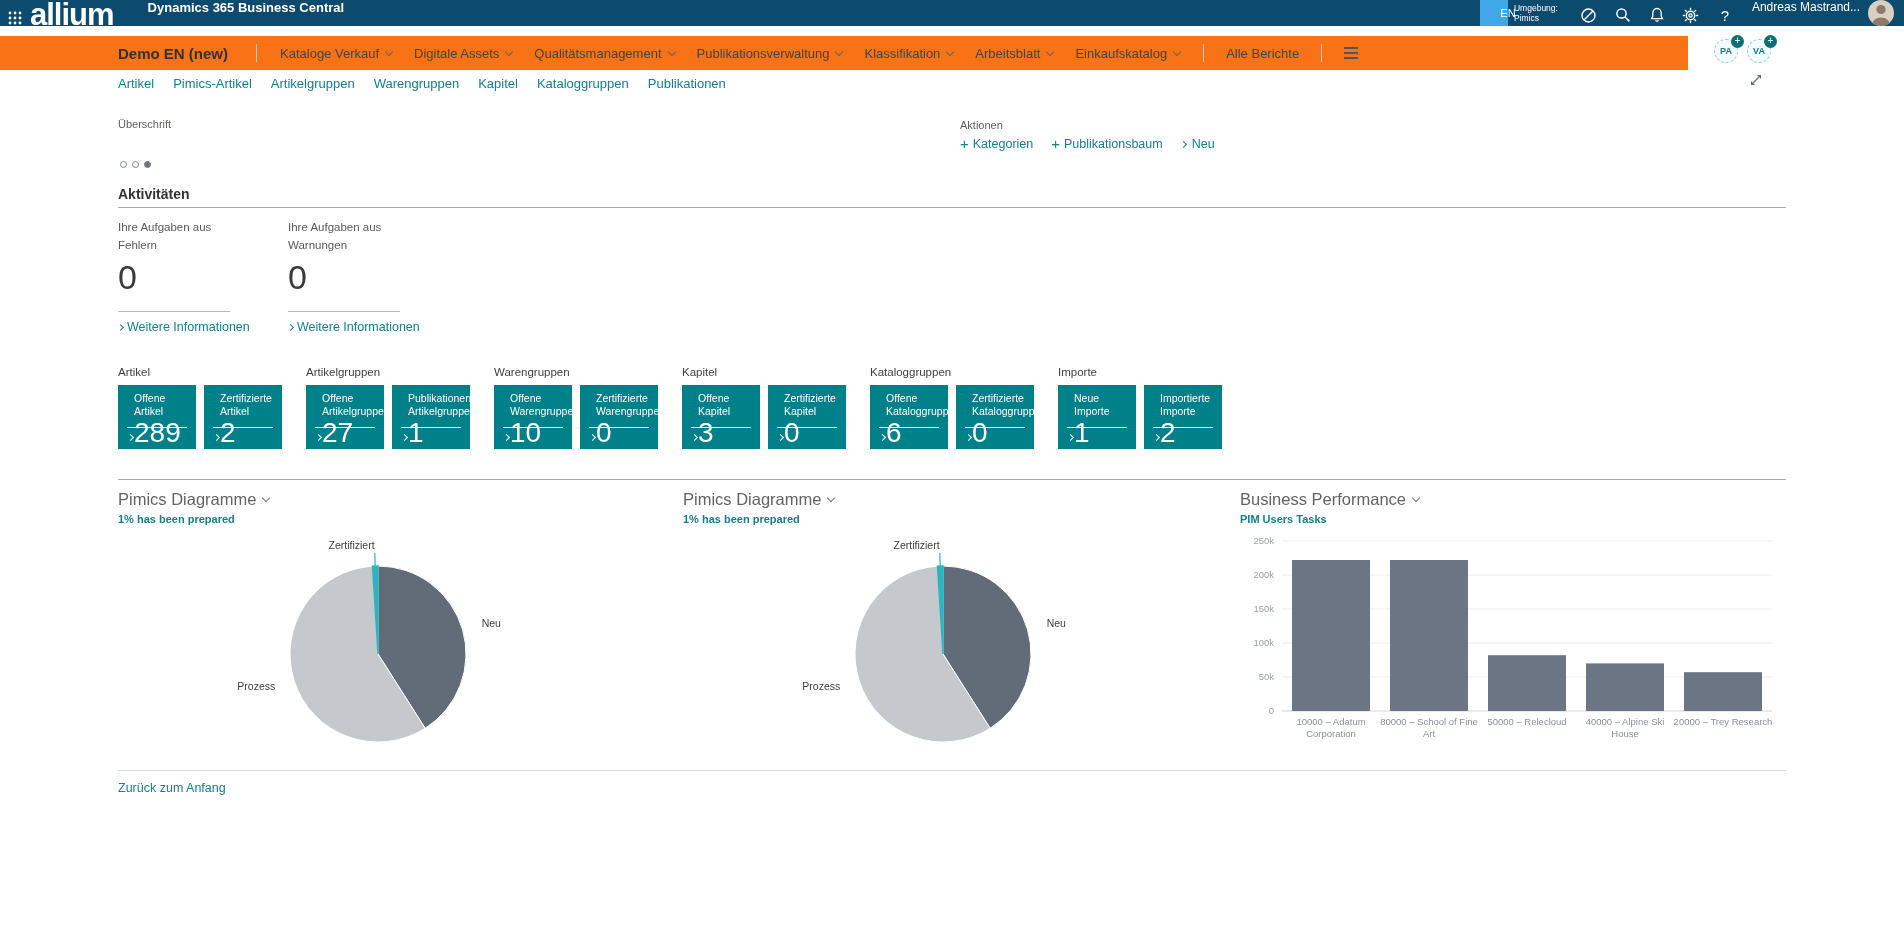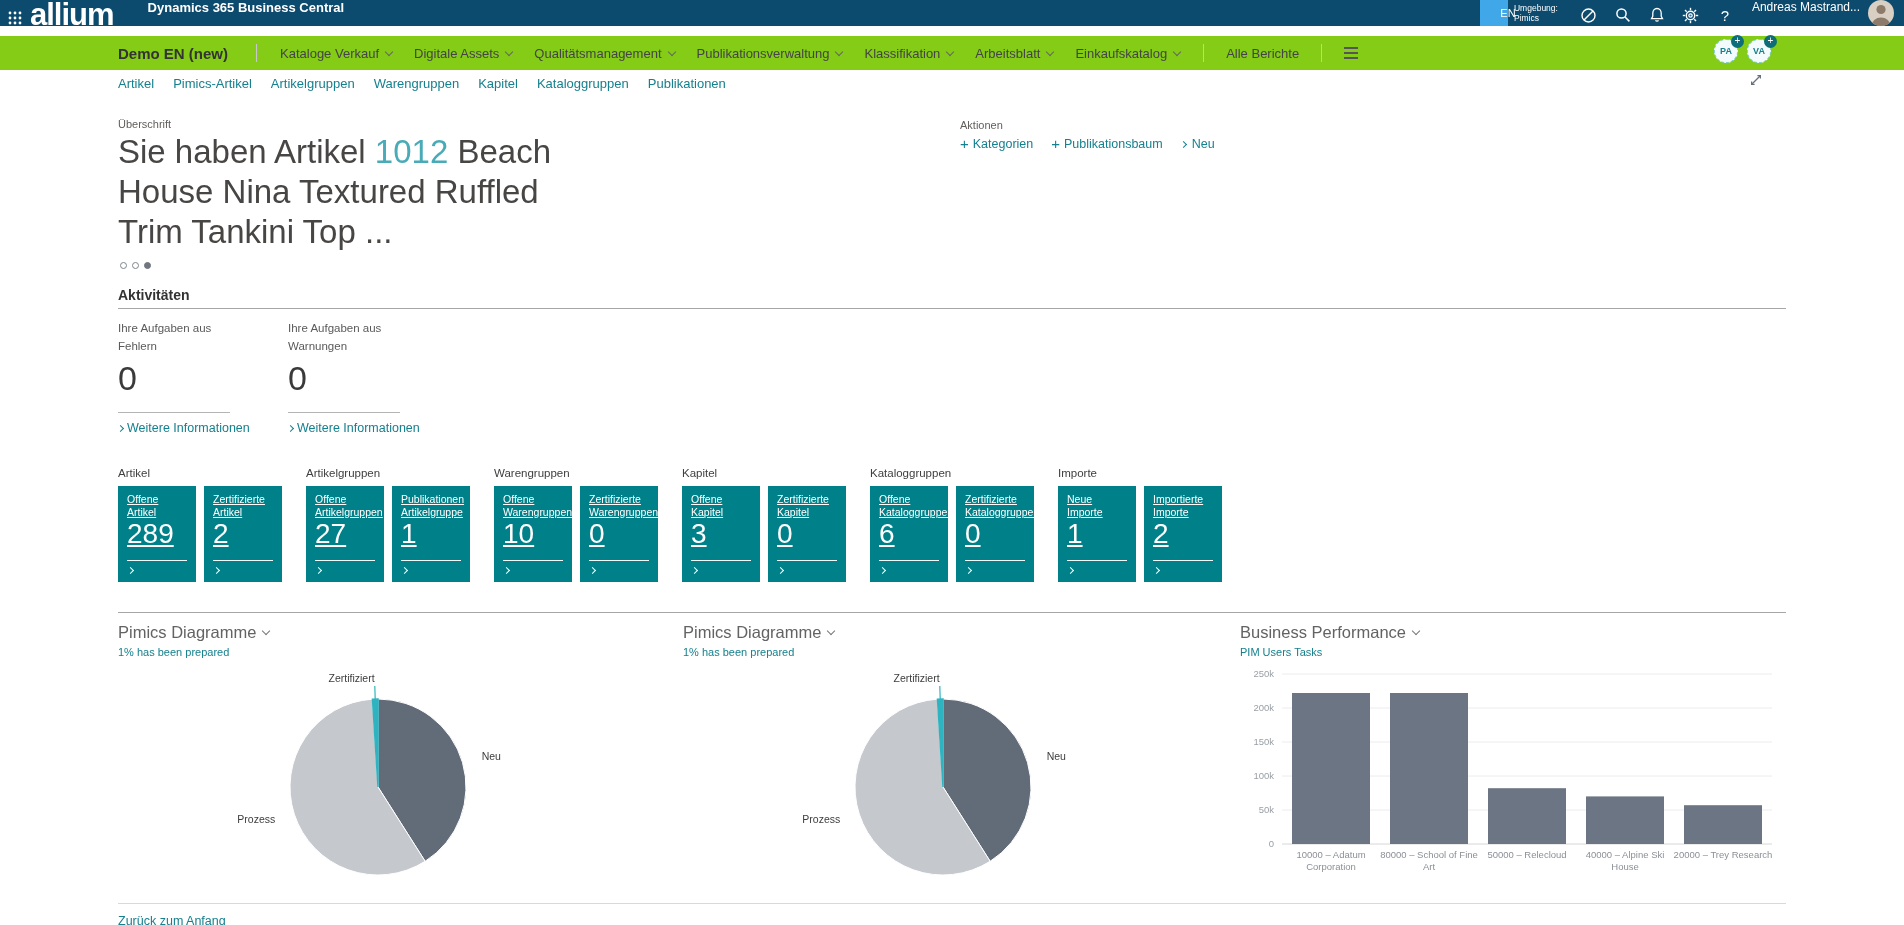--- a/index.html
+++ b/index.html
@@ -16,21 +16,21 @@
   .topbar-spacer { flex:1; }
   .env-chip { display:flex; align-items:center; margin-right:14px; }
   .env-badge { width:26px; height:26px; background:#40a7e8; color:#fff; font-size:11px; display:flex; align-items:center; justify-content:center; margin-right:6px;padding-left:28px; }
   .env-label { font-size:8.5px; line-height:10px; }
   .tb-icon { width:30px; height:30px; display:flex; align-items:center; justify-content:center; margin:0 2px; }
   .tb-help { font-size:15px; font-weight:400; }
   .tb-user { font-size:12px; margin:0 8px 0 10px; white-space:nowrap; }
   .avatar { width:26px; height:26px; border-radius:50%; background:#d9cfc3; overflow:hidden; display:flex; align-items:flex-end; justify-content:center; }
 
   
-  .navrow { position:absolute; top:36px; left:0; width:1904px; height:34px; display:flex; align-items:center; padding-left:118px; background:#84cc16; }
+  .navrow { position:absolute; top:36px; left:0; width:1688px; height:34px; display:flex; align-items:center; padding-left:118px; background:#f97316; }
   .company { font-size:15px; font-weight:700; color:#333; margin-right:16px; white-space:nowrap; }
   .vdiv { width:1px; height:18px; background:#c8c8c8; margin:0 12px; }
   .nav-items { display:flex; align-items:center; }
   .nav-item { display:flex; align-items:center; font-size:13px; color:#444; margin:0 11px; white-space:nowrap; }
   .all-reports { font-size:13px; color:#444; margin:0 10px; white-space:nowrap; }
   .hamburger { display:inline-block; margin-left:10px; }
   .hamburger i { display:block; width:14px; height:2px; background:#555; margin:3px 0; }
 
   .subnav { position:absolute; top:70px; left:0; width:1904px; height:26px; display:flex; align-items:center; padding-left:118px; }
   .subnav a { font-size:13px; color:#15808e; text-decoration:none; margin-right:19px; white-space:nowrap; }
@@ -74,35 +74,35 @@
   .cue-label { font-size:11.5px; color:#5a5a5a; line-height:18px; width:125px; min-height:28px; }
   .cue-value { font-size:34px; font-weight:300; color:#3a3a3a; margin-top:4px; }
   .cue-div { width:112px; border:none; border-top:1px solid #b5b5b5; margin-top:14px; }
   .cue-link { display:flex; align-items:center; font-size:12.5px; color:#15808e; margin-top:8px; }
   .cue-link .chev.right { width:5px; height:5px; margin-right:4px; }
 
   .tiles { display:flex; margin-top:32px; }
   .tile-group { margin-right:24px; }
   .tile-group-label { font-size:11.5px; color:#404040; margin-bottom:7px; }
   .tile-row { display:flex; gap:8px; }
-  .tile { position:relative; width:78px; height:96px; background:#008089; color:#fff; padding:7px 9px;text-decoration:underline; }
+  .tile { position:relative; width:78px; height:64px; background:#008089; color:#fff; padding:7px 16px; }
   .tile-label { font-size:10.5px; line-height:12.5px; min-height:26px; }
   .tile-value { font-size:28px; font-weight:300; line-height:30px; }
   .tile-divider { position:absolute; left:9px; right:9px; bottom:21px; border-top:1px solid rgba(255,255,255,.95); }
   .tile-chev { position:absolute; left:10px; bottom:9px; width:5px; height:5px; color:#fff; }
 
   .insights { margin-top:30px; }
   .charts-row { display:flex; margin-top:10px; }
   .chart-panel { }
   .cp-pie { width:565px; }
   .cp-pie2 { width:557px; }
   .cp-bar { width:546px; }
   .chart-title { font-size:16.5px; color:#636363; display:flex; align-items:center; }
   .chart-title .chev.down { margin-bottom:4px; color:#777; }
-  .chart-subtitle { font-size:11px; font-weight:400; color:#15808e; margin-top:4px; }
+  .chart-subtitle { font-size:11px; font-weight:700; color:#15808e; margin-top:4px; }
   .pie-wrap { margin-left:90px; margin-top:2px; }
   .pie-label { font-size:10.5px; fill:#3d3d3d; font-family:"Liberation Sans", sans-serif; }
   .bar-wrap { margin-top:4px; }
   .tick-label { font-size:9.5px; fill:#9aa0a6; font-family:"Liberation Sans", sans-serif; }
   .cat-label { font-size:9.5px; fill:#8b9097; font-family:"Liberation Sans", sans-serif; }
 
   .footer-hr { border:none; border-top:1px solid #d9d9d9; margin-top:2px; }
   .back-link { display:inline-block; font-size:12.5px; color:#15808e; margin-top:10px; }
 </style>
 </head>
@@ -253,21 +253,20 @@
         <polyline points="3.6,9.4 3.6,12.4 6.6,12.4"></polyline>
       </g>
     </svg>
   </div>
 
   <div class="main" data-interactable="false">
 
     <div class="headline-row" data-interactable="false">
       <div class="headline" data-interactable="false">
         <div class="small-label" data-interactable="false">Überschrift</div>
-        <div class="headline-text" data-interactable="false"><span data-interactable="false">Sie haben Artikel </span><span class="hl-num" data-interactable="true">1012</span><span data-interactable="false"> Beach House Nina Textured Ruffled Trim Tankini Top ...</span></div>
       </div>
       <div class="actions-block" data-interactable="false">
         <div class="small-label" data-interactable="false">Aktionen</div>
         <div class="action-links" data-interactable="false">
             <span class="action-link" data-interactable="true">
               <span class="plus" data-interactable="false">+</span>
               <span data-interactable="false">Kategorien</span>
             </span>
             <span class="action-link" data-interactable="true">
               <span class="plus" data-interactable="false">+</span>

